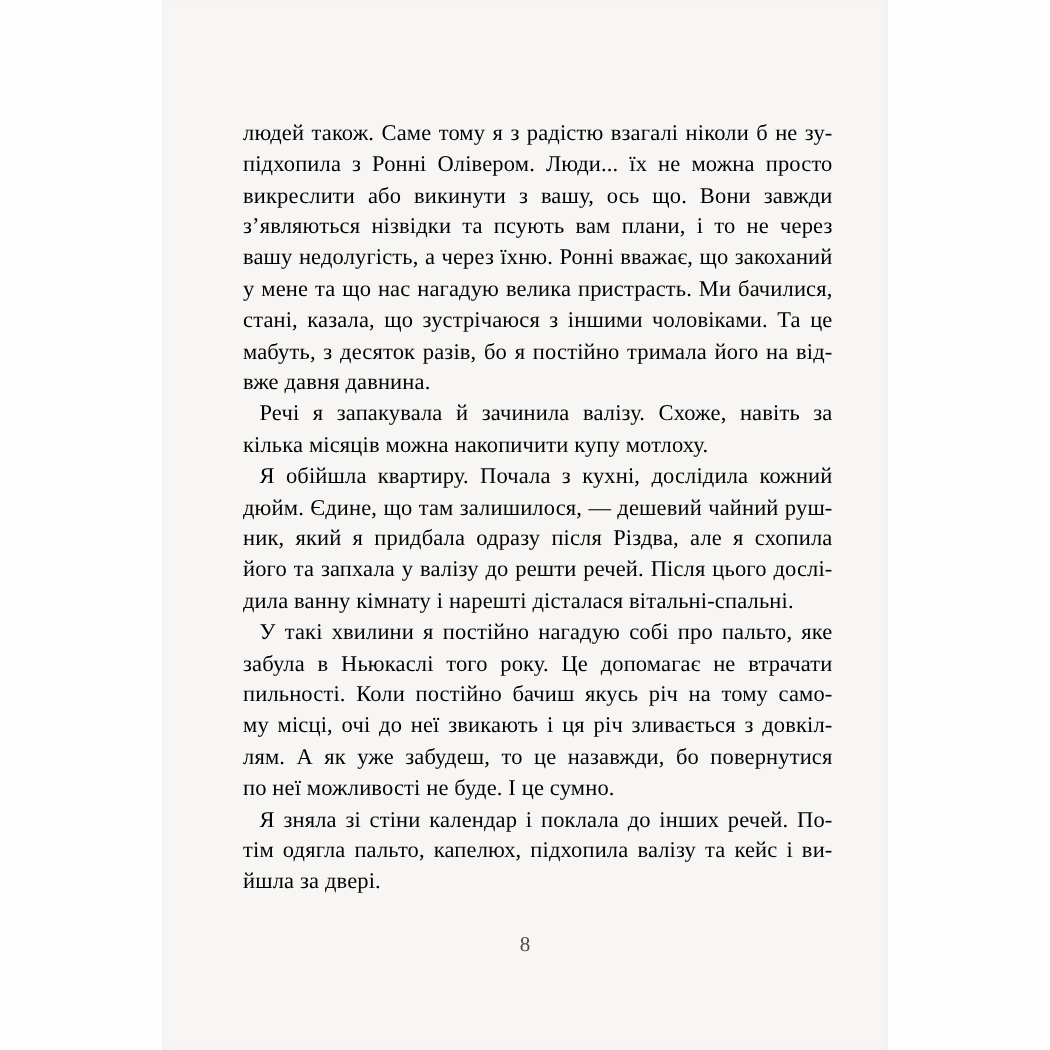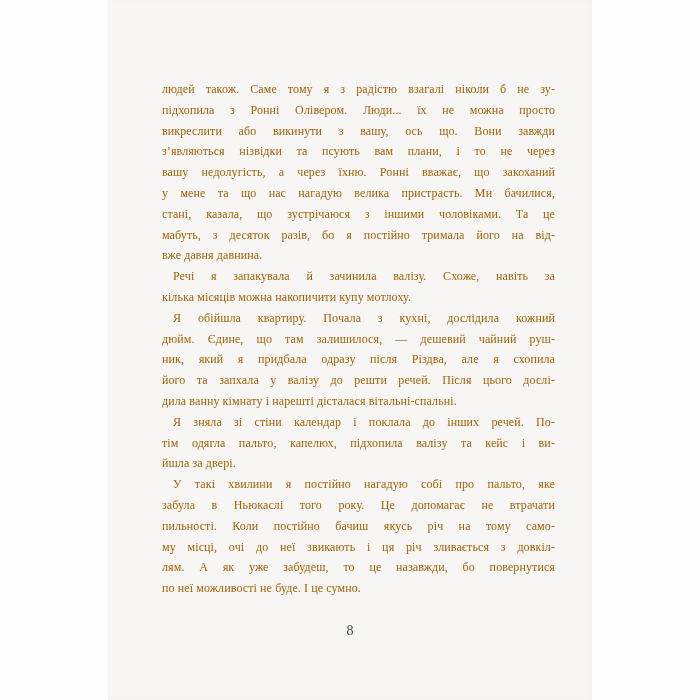--- a/index.html
+++ b/index.html
@@ -24,22 +24,22 @@
     width: 484px;
     height: 700px;
     background: #f7f6f4;
     box-shadow: inset -3px 0 6px rgba(0,0,0,0.015), inset 2px 0 4px rgba(0,0,0,0.01);
   }
   .textblock {
     position: absolute;
     left: 54px;
     top: 79px;
     width: 393px;
-    color: #a16207;
-    font-size: 12px;
+    color: #000000;
+    font-size: 15px;
   }
   .para {
     margin: 0;
     padding: 0;
   }
   .line {
     height: 20.8px;
     line-height: 20.8px;
     white-space: nowrap;
     text-align: justify;
@@ -91,31 +91,31 @@
 
       <div class="para">
         <div class="line indent">Я обійшла квартиру. Почала з кухні, дослідила кожний</div>
         <div class="line">дюйм. Єдине, що там залишилося, — дешевий чайний руш-</div>
         <div class="line">ник, який я придбала одразу після Різдва, але я схопила</div>
         <div class="line">його та запхала у валізу до решти речей. Після цього дослі-</div>
         <div class="line plast">дила ванну кімнату і нарешті дісталася вітальні-спальні.</div>
       </div>
 
       <div class="para">
-        <div class="line indent">Я зняла зі стіни календар і поклала до інших речей. По-</div>
-        <div class="line">тім одягла пальто, капелюх, підхопила валізу та кейс і ви-</div>
-        <div class="line plast">йшла за двері.</div>
-      </div>
-
-      <div class="para">
         <div class="line indent">У такі хвилини я постійно нагадую собі про пальто, яке</div>
         <div class="line">забула в Ньюкаслі того року. Це допомагає не втрачати</div>
         <div class="line">пильності. Коли постійно бачиш якусь річ на тому само-</div>
         <div class="line">му місці, очі до неї звикають і ця річ зливається з довкіл-</div>
         <div class="line">лям. А як уже забудеш, то це назавжди, бо повернутися</div>
         <div class="line plast">по неї можливості не буде. І це сумно.</div>
+      </div>
+
+      <div class="para">
+        <div class="line indent">Я зняла зі стіни календар і поклала до інших речей. По-</div>
+        <div class="line">тім одягла пальто, капелюх, підхопила валізу та кейс і ви-</div>
+        <div class="line plast">йшла за двері.</div>
       </div>
 
     </div>
 
     <div class="folio">8</div>
   </div>
 </div>
 
 </body></html>

